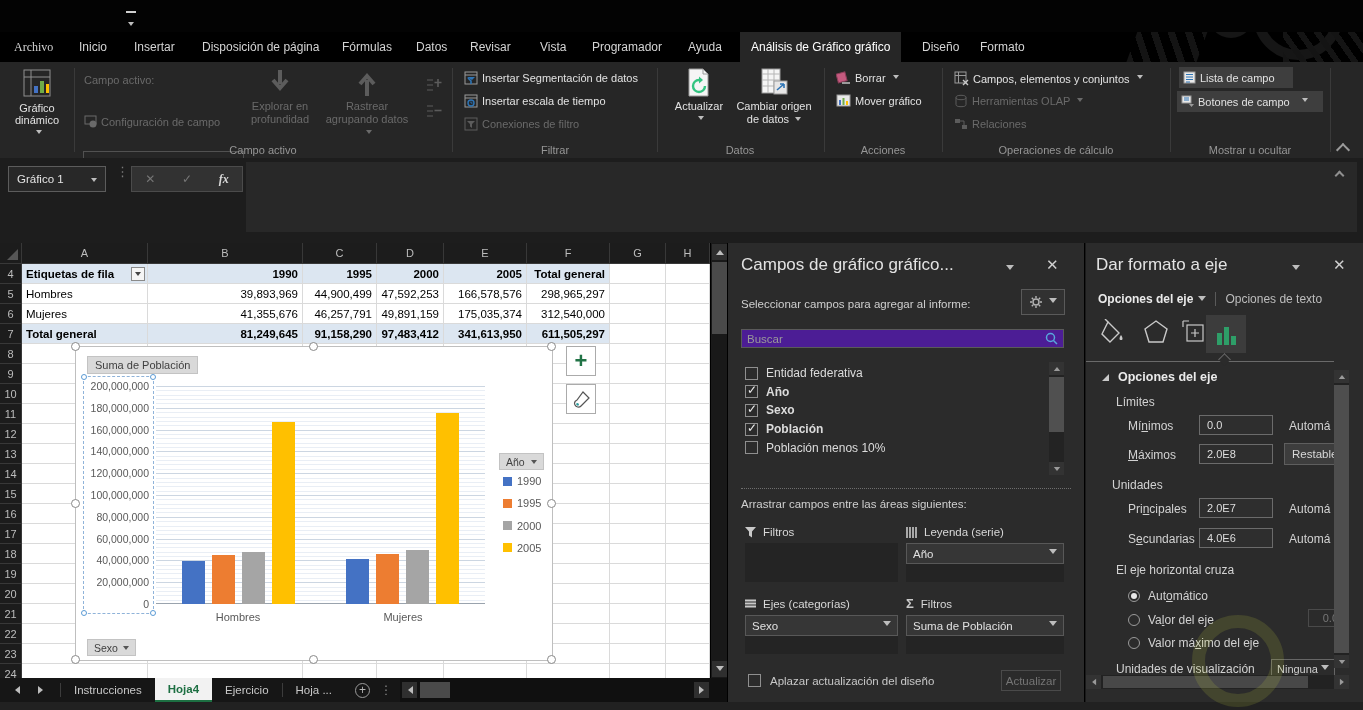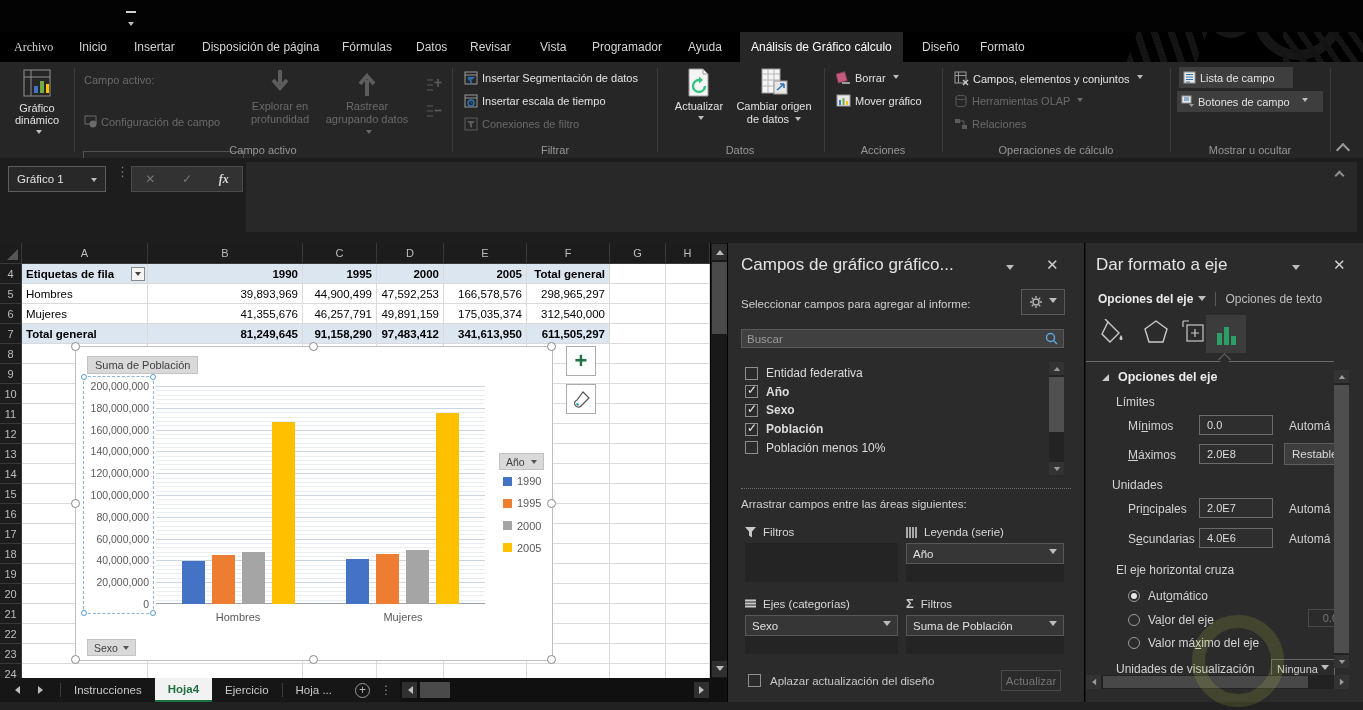--- a/index.html
+++ b/index.html
@@ -105,21 +105,21 @@
 
 #statusbar{left:0;top:702px;width:1363px;height:8px;background:#212121;z-index:6;}
 
 #pane1{left:728px;top:243px;width:356px;height:459px;background:#2b2b2b;z-index:2;overflow:hidden;}
 #pane2{left:1085px;top:243px;width:278px;height:459px;background:#2b2b2b;border-left:1px solid #1a1a1a;z-index:2;overflow:hidden;}
 .pane-title{position:absolute;font-size:17px;color:#e3e3e3;white-space:nowrap;}
 .pane-x{position:absolute;color:#cfcfcf;font-size:15px;}
 .dd-tri{width:0;height:0;border:4px solid transparent;border-top:5px solid #bdbdbd;}
 .p1txt{position:absolute;font-size:11.5px;color:#cfcfcf;white-space:nowrap;}
 #gearbtn{position:absolute;left:293px;top:46px;width:44px;height:26px;border:1px solid #5a5a5a;background:#313131;display:flex;align-items:center;justify-content:space-evenly;}
-#searchbox{position:absolute;left:13px;top:86px;width:323px;height:19px;border:1px solid #5a5a5a;background:#404040;display:flex;align-items:center;color:#9a9a9a;font-size:11.5px;padding-left:5px;}
+#searchbox{position:absolute;left:13px;top:86px;width:323px;height:19px;border:1px solid #5a5a5a;background:#4c1d95;display:flex;align-items:center;color:#9a9a9a;font-size:11.5px;padding-left:5px;}
 #fieldlist{position:absolute;left:13px;top:119px;width:323px;height:113px;}
 .fielditem{position:absolute;left:4px;display:flex;align-items:center;gap:8px;font-size:12px;color:#dcdcdc;}
 .cbx{width:13px;height:13px;border:1px solid #8f8f8f;background:transparent;position:relative;flex:none;}
 .cbx.checked:after{content:"✓";position:absolute;left:1px;top:-3px;color:#e8e8e8;font-size:12px;}
 #flscroll{position:absolute;right:0;top:0;width:15px;height:113px;background:#232323;}
 #flthumb{position:absolute;left:0;top:15px;width:15px;height:55px;background:#505050;}
 #dotsep{position:absolute;left:13px;top:245px;width:330px;border-top:1px dotted #6e6e6e;}
 .areahdr{position:absolute;display:flex;align-items:center;gap:7px;font-size:11.5px;color:#d8d8d8;}
 .areabox{position:absolute;background:#242424;}
 .pill{height:21px;background:#363636;border:1px solid #585858;display:flex;align-items:center;font-size:11.5px;color:#e0e0e0;padding:0 6px;justify-content:space-between;}
@@ -208,21 +208,21 @@
     <div class="rtab" style="left: 12px; font-family: Liberation Serif, serif;">Archivo</div>
     <div class="rtab" style="left: 77px;">Inicio</div>
     <div class="rtab" style="left: 132px;">Insertar</div>
     <div class="rtab" style="left: 200px;">Disposición de página</div>
     <div class="rtab" style="left: 340px;">Fórmulas</div>
     <div class="rtab" style="left: 414px;">Datos</div>
     <div class="rtab" style="left: 468px;">Revisar</div>
     <div class="rtab" style="left: 538px;">Vista</div>
     <div class="rtab" style="left: 590px;">Programador</div>
     <div class="rtab" style="left: 686px;">Ayuda</div>
-    <div class="rtab active" style="left: 740px;">Análisis de Gráfico cálculo</div>
+    <div class="rtab active" style="left: 740px;">Análisis de Gráfico gráfico</div>
     <div class="rtab" style="left: 920px;">Diseño</div>
     <div class="rtab" style="left: 978px;">Formato</div>
   </div>
 <svg class="abs" id="bulb" viewBox="0 0 13 17">
     <circle cx="6.5" cy="6" r="4.5" fill="none" stroke="#cfcfcf" stroke-width="1.2"></circle>
     <path d="M4.5 12 h4 M5 14 h3" stroke="#cfcfcf" stroke-width="1.2"></path>
   </svg>
 <div class="abs" id="tellme">¿Qué desea hacer?</div>
 <div class="abs" id="comment-icon"></div>
 

